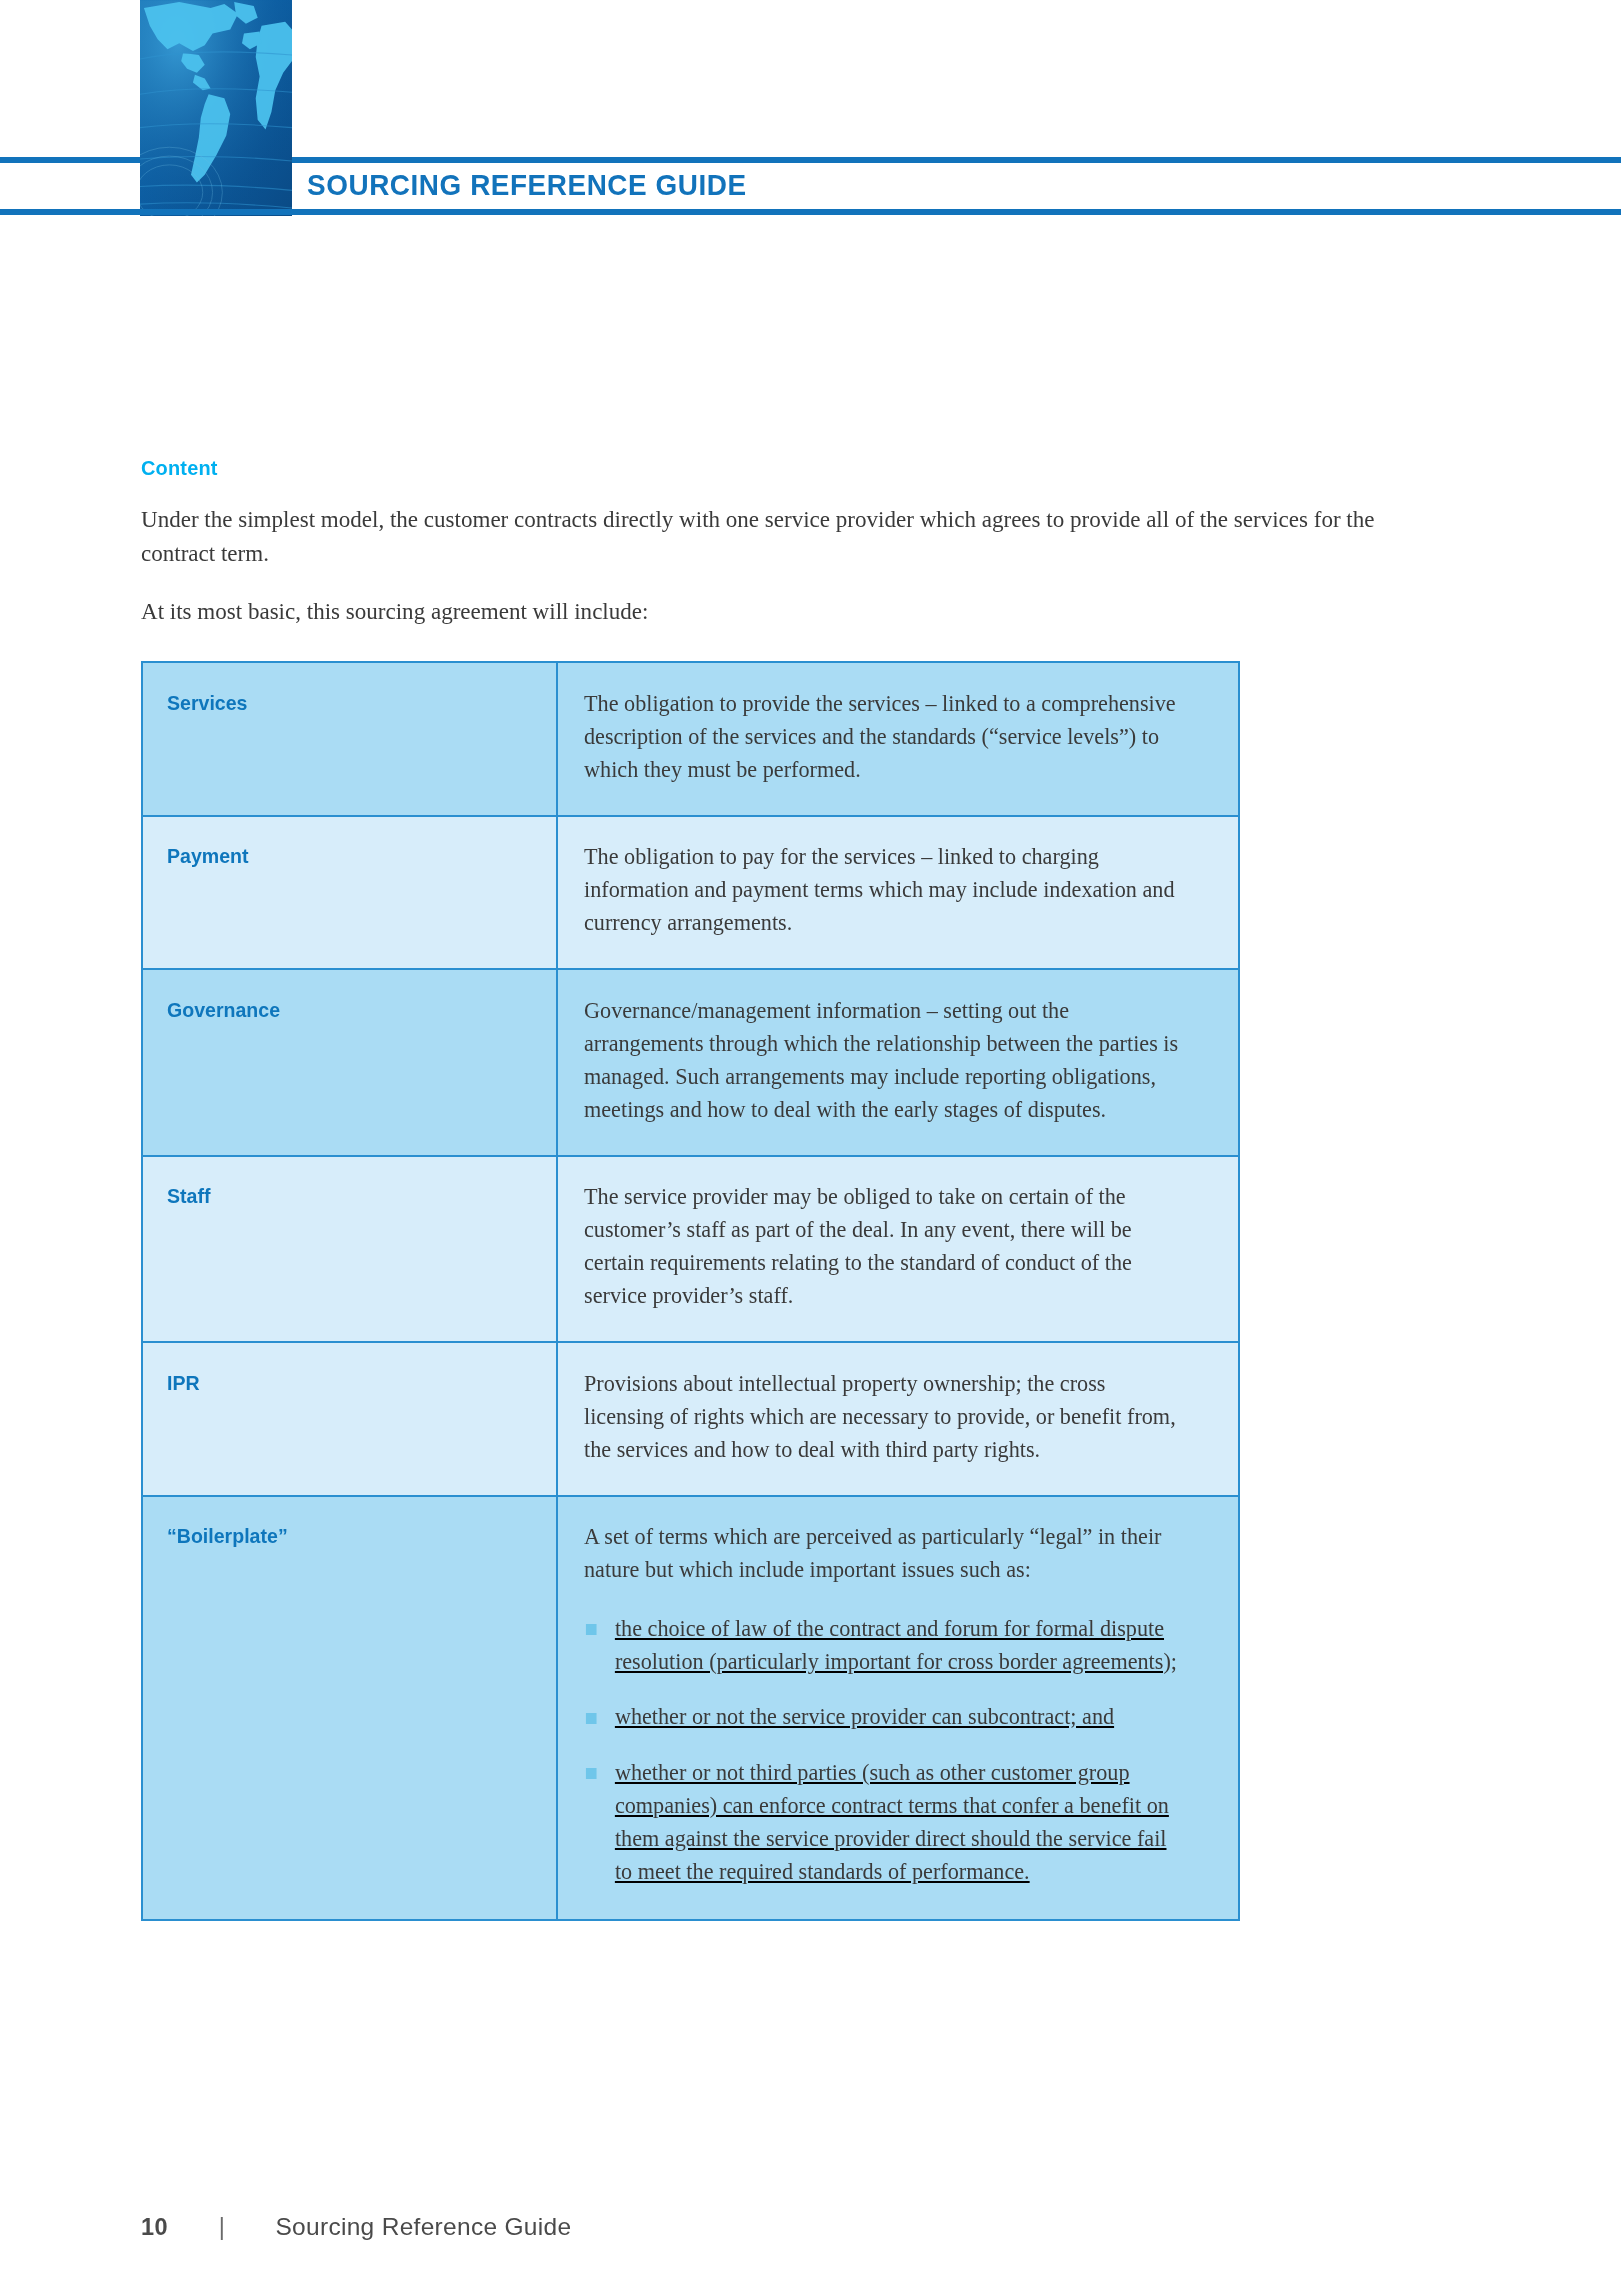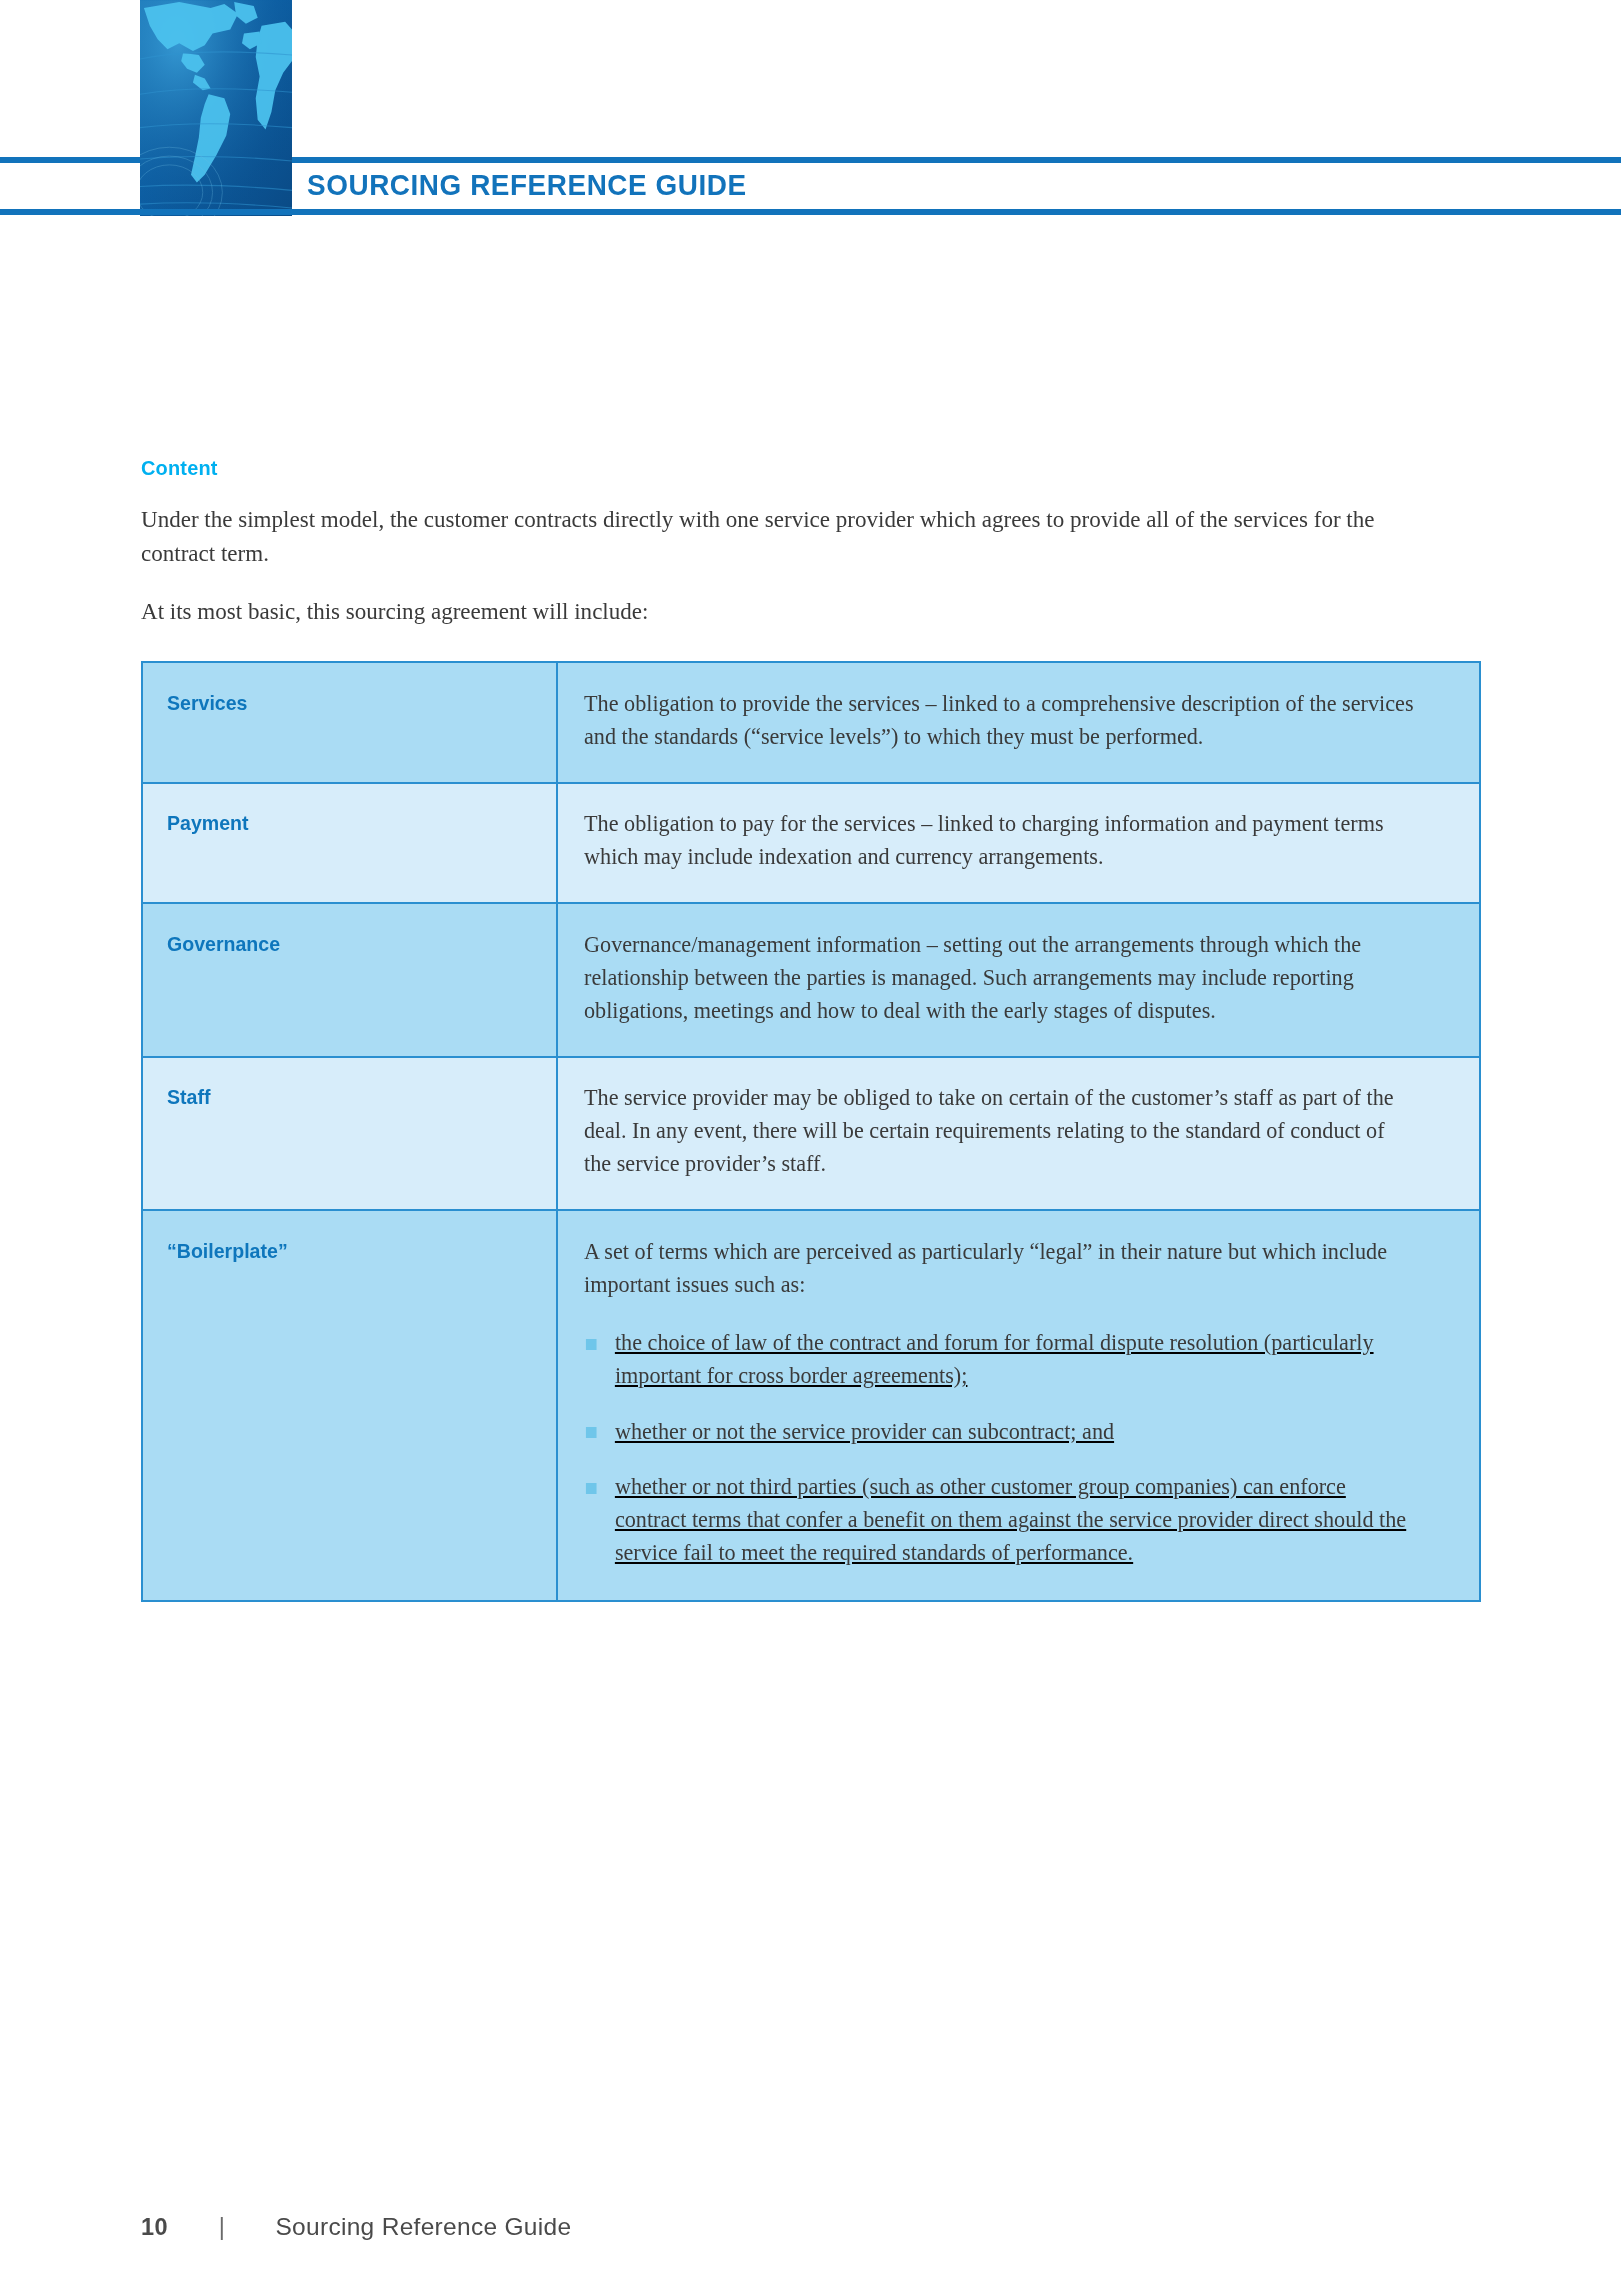--- a/index.html
+++ b/index.html
@@ -90,21 +90,21 @@
     margin: 0 0 24.5px 0;
     max-width: 1304px;
     transform: scaleX(0.96);
     transform-origin: left top;
   }
   .intro-para:last-of-type { margin-bottom: 33px; }
 
   
   .spec-table {
     border-collapse: collapse;
-    width: 1340px;
+    width: 1099px;
     table-layout: fixed;
     border: 2px solid #2a8fd0;
   }
   .spec-table td {
     vertical-align: top;
     border: 2px solid #2a8fd0;
     padding: 0;
   }
   .spec-table tr.row-dark td { background: #aadcf4; }
   .spec-table tr.row-light td { background: #d7edfa; }
@@ -291,20 +291,28 @@
       <tr class="row-light">
         <td class="cell-term">
           <span class="term-label">Staff</span>
         </td>
         <td class="cell-desc">
           <p class="desc-text">The service provider may be obliged to take on certain of the customer’s staff as part of the deal. In any event, there will be certain requirements relating to the standard of conduct of the service provider’s staff.</p>
         </td>
       </tr>
 
 
+      <tr class="row-light">
+        <td class="cell-term">
+          <span class="term-label">IPR</span>
+        </td>
+        <td class="cell-desc">
+          <p class="desc-text">Provisions about intellectual property ownership; the cross licensing of rights which are necessary to provide, or benefit from, the services and how to deal with third party rights.</p>
+        </td>
+      </tr>
 
 
 
       <tr class="row-dark">
         <td class="cell-term">
           <span class="term-label">“Boilerplate”</span>
         </td>
         <td class="cell-desc">
           <p class="desc-text">A set of terms which are perceived as particularly “legal” in their nature but which include important issues such as:</p>
           <ul class="desc-bullets">

